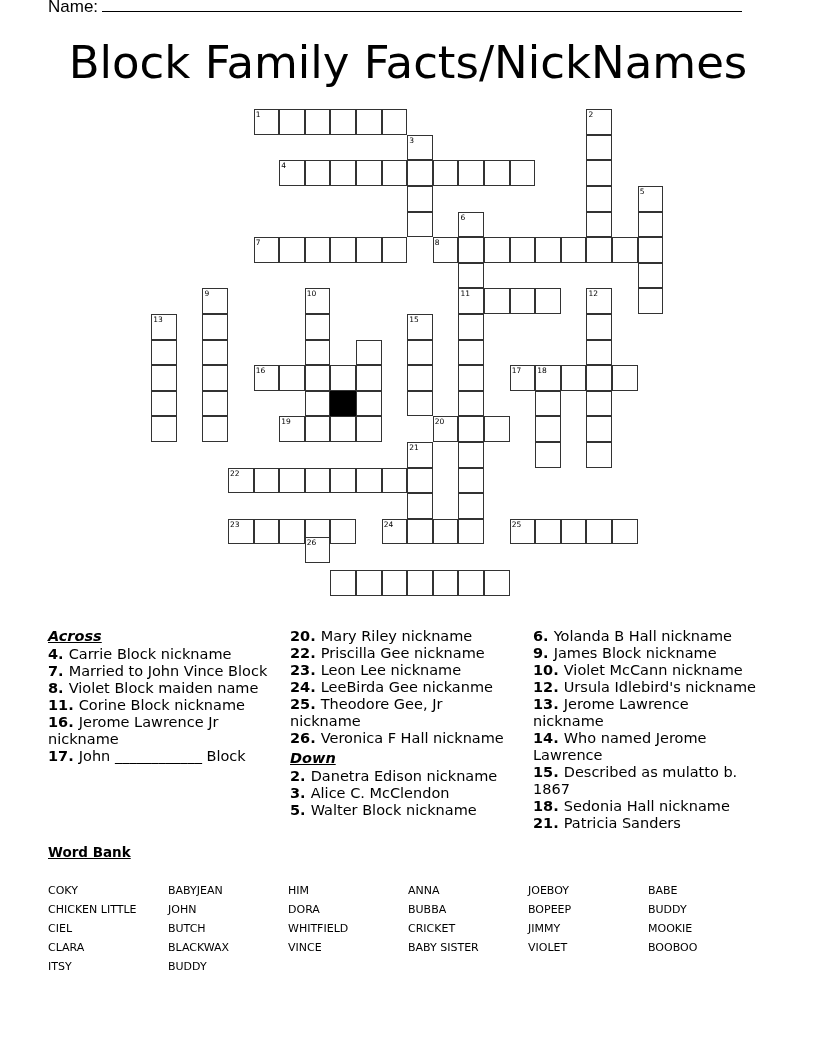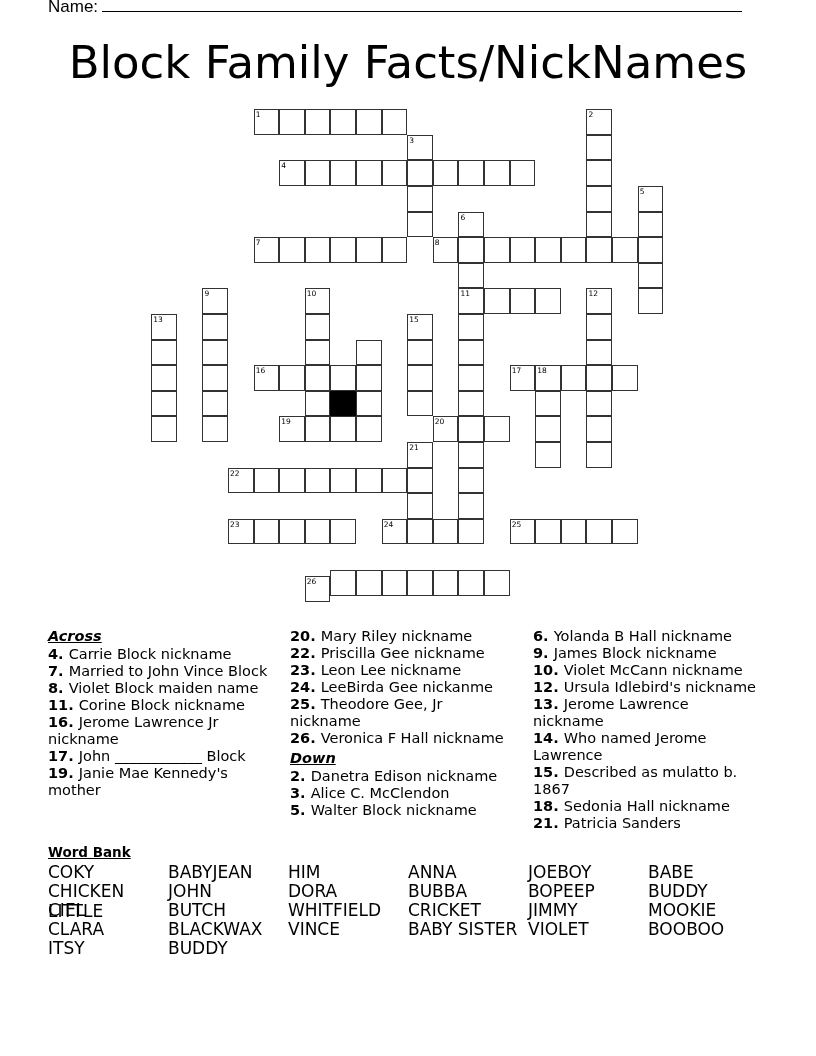--- a/index.html
+++ b/index.html
@@ -12,21 +12,21 @@
   .cell.black { background:#000; border-color:#000; }
   .num { position:absolute; left:1px; top:0px; font-family:"DejaVu Sans", sans-serif; font-size:7.5px; line-height:9px; color:#000; }
   .clues { position:absolute; top:628px; font-family:"DejaVu Sans", sans-serif; font-size:14.5px; line-height:17px; }
   .clues .hdr { font-weight:bold; text-decoration:underline; margin-bottom:1px;font-style:italic; }
   .clue { margin-bottom:0px; }
   .clue b { font-weight:bold; }
   .col1 { left:48px; width:232px; }
   .col2 { left:290px; width:225px; }
   .col3 { left:533px; width:230px; }
   .wb-title { position:absolute; left:48px; top:844px; font-size:13.5px; font-weight:bold; text-decoration:underline; font-family:"DejaVu Sans", sans-serif; }
-  .wb { position:absolute; left:48px; top:862px; width:720px; display:grid; grid-template-columns:120px 120px 120px 120px 120px 120px; grid-auto-rows:19px; font-size:17px; font-family:"DejaVu Sans", sans-serif; }
+  .wb { position:absolute; left:48px; top:884px; width:720px; display:grid; grid-template-columns:120px 120px 120px 120px 120px 120px; grid-auto-rows:19px; font-size:11px; font-family:"DejaVu Sans", sans-serif; }
 </style>
 </head>
 <body>
 
 <div class="name-line">
   <span>Name:</span><span class="rule"></span>
 </div>
 
 <div class="title">Block Family Facts/NickNames</div>
 
@@ -202,21 +202,21 @@
       <span class="num">24</span>
     </div>
     <div class="cell" style="left: 433.6px; top: 519.6px;"></div>
     <div class="cell" style="left: 510.4px; top: 519.6px;">
       <span class="num">25</span>
     </div>
     <div class="cell" style="left: 536px; top: 519.6px;"></div>
     <div class="cell" style="left: 561.6px; top: 519.6px;"></div>
     <div class="cell" style="left: 587.2px; top: 519.6px;"></div>
     <div class="cell" style="left: 612.8px; top: 519.6px;"></div>
-    <div class="cell" style="left: 305.6px; top: 577px;">
+    <div class="cell" style="left: 305.6px; top: 538px;">
       <span class="num">26</span>
     </div>
     <div class="cell" style="left: 331.2px; top: 570.8px;"></div>
     <div class="cell" style="left: 356.8px; top: 570.8px;"></div>
     <div class="cell" style="left: 382.4px; top: 570.8px;"></div>
     <div class="cell" style="left: 408px; top: 570.8px;"></div>
     <div class="cell" style="left: 433.6px; top: 570.8px;"></div>
     <div class="cell" style="left: 459.2px; top: 570.8px;"></div>
     <div class="cell" style="left: 484.8px; top: 570.8px;"></div>
     <div class="cell black" style="left: 331.2px; top: 391.6px;"></div>
@@ -224,21 +224,20 @@
 
 <div class="clues col1">
   <div class="hdr">Across</div>
   <div id="across-a">
       <div class="clue"><b>4. </b><span>Carrie Block nickname</span></div>
       <div class="clue"><b>7. </b><span>Married to John Vince Block</span></div>
       <div class="clue"><b>8. </b><span>Violet Block maiden name</span></div>
       <div class="clue"><b>11. </b><span>Corine Block nickname</span></div>
       <div class="clue"><b>16. </b><span>Jerome Lawrence Jr nickname</span></div>
       <div class="clue"><b>17. </b><span>John ____________ Block</span></div>
-      <div class="clue"><b>19. </b><span>Janie Mae Kennedy's mother</span></div>
     </div>
 </div>
 <div class="clues col2">
   <div id="across-b">
       <div class="clue"><b>20. </b><span>Mary Riley nickname</span></div>
       <div class="clue"><b>22. </b><span>Priscilla Gee nickname</span></div>
       <div class="clue"><b>23. </b><span>Leon Lee nickname</span></div>
       <div class="clue"><b>24. </b><span>LeeBirda Gee nickanme</span></div>
       <div class="clue"><b>25. </b><span>Theodore Gee, Jr nickname</span></div>
       <div class="clue"><b>26. </b><span>Veronica F Hall nickname</span></div>

